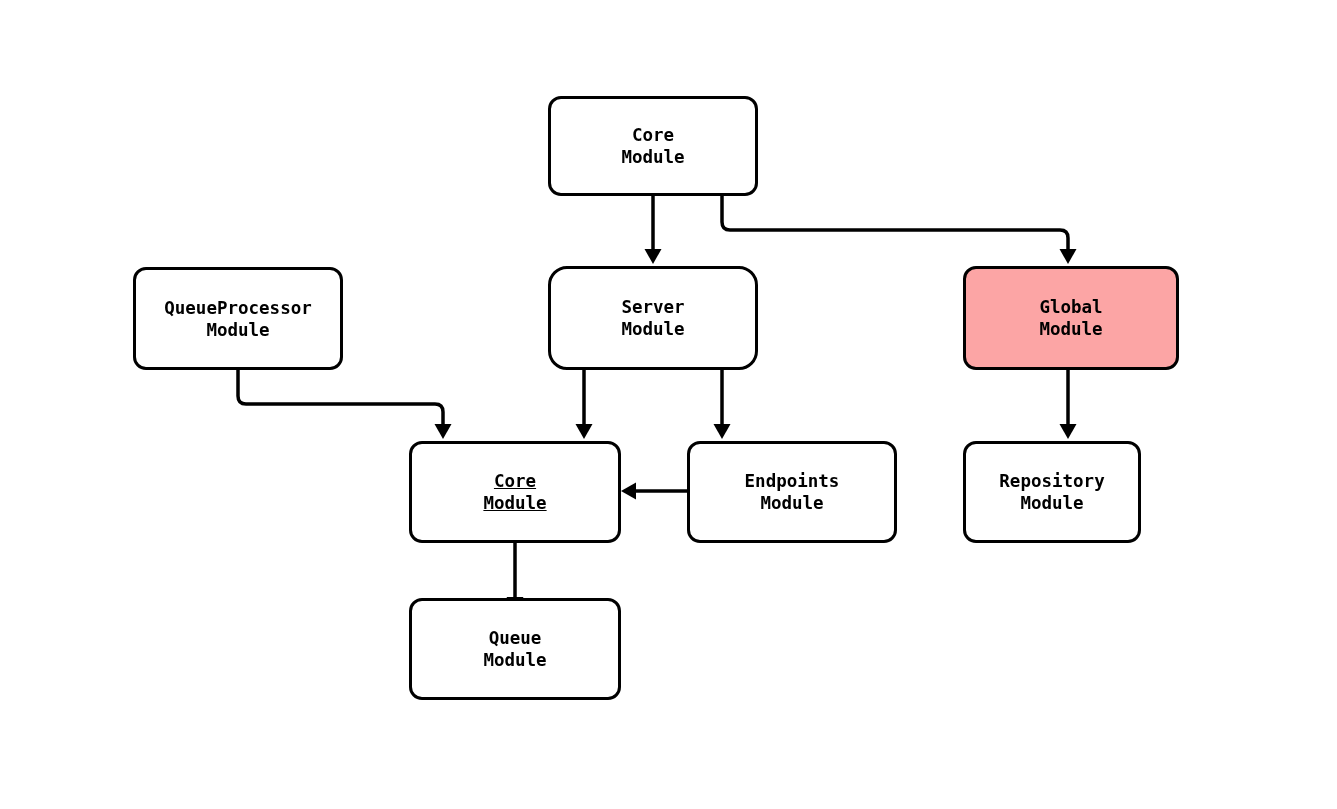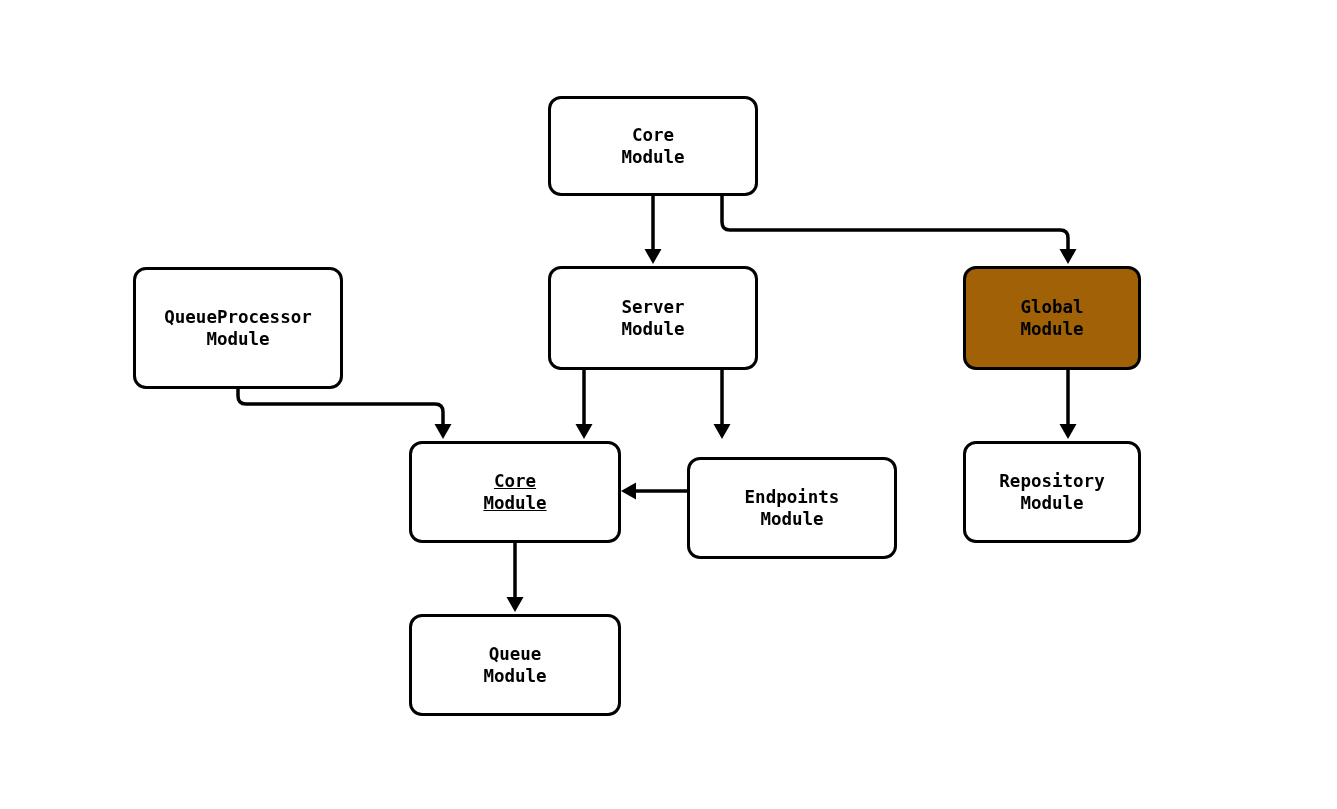--- a/index.html
+++ b/index.html
@@ -85,43 +85,43 @@
         <path d="M 515 543 L 515 602" fill="none" stroke="#000000" stroke-width="3.5" stroke-linecap="butt" stroke-linejoin="round"></path>
         <polygon points="515,612 506.5,597 523.5,597" fill="#000000"></polygon>
       </g>
     </svg>
 
   <div id="node-layer">
       <div class="node" style="left: 548px; top: 96px; width: 210px; height: 100px; border-width: 3.5px; border-color: rgb(0, 0, 0); background: rgb(255, 255, 255);">
         <div class="node-label">Core</div>
         <div class="node-label">Module</div>
       </div>
-      <div class="node" style="left: 133px; top: 267px; width: 210px; height: 122px; border-width: 3.5px; border-color: rgb(0, 0, 0); background: rgb(255, 255, 255);">
+      <div class="node" style="left: 133px; top: 267px; width: 210px; height: 103px; border-width: 3.5px; border-color: rgb(0, 0, 0); background: rgb(255, 255, 255);">
         <div class="node-label">QueueProcessor</div>
         <div class="node-label">Module</div>
       </div>
-      <div class="node" style="left: 548px; top: 266px; width: 210px; height: 104px; border-width: 3.5px; border-color: rgb(0, 0, 0); background: rgb(255, 255, 255);">
+      <div class="node" style="left: 548px; top: 266px; width: 210px; height: 104px; border-width: 3.5px; border-color: rgb(0, 0, 0); background: rgb(255, 255, 255); border-radius: 19px;">
         <div class="node-label">Server</div>
         <div class="node-label">Module</div>
       </div>
-      <div class="node" style="left: 963px; top: 266px; width: 178px; height: 104px; border-width: 3.5px; border-color: rgb(0, 0, 0); background: #a16207;">
+      <div class="node" style="left: 963px; top: 266px; width: 216px; height: 104px; border-width: 3.5px; border-color: rgb(0, 0, 0); background: #fca5a5;">
         <div class="node-label">Global</div>
         <div class="node-label">Module</div>
       </div>
       <div class="node" style="left: 409px; top: 441px; width: 212px; height: 102px; border-width: 3.5px; border-color: rgb(0, 0, 0); background: rgb(255, 255, 255); text-decoration: underline;">
         <div class="node-label">Core</div>
         <div class="node-label">Module</div>
       </div>
-      <div class="node" style="left: 687px; top: 457px; width: 210px; height: 102px; border-width: 3.5px; border-color: rgb(0, 0, 0); background: rgb(255, 255, 255);">
+      <div class="node" style="left: 687px; top: 441px; width: 210px; height: 102px; border-width: 3.5px; border-color: rgb(0, 0, 0); background: rgb(255, 255, 255);">
         <div class="node-label">Endpoints</div>
         <div class="node-label">Module</div>
       </div>
       <div class="node" style="left: 963px; top: 441px; width: 178px; height: 102px; border-width: 3.5px; border-color: rgb(0, 0, 0); background: rgb(255, 255, 255);">
         <div class="node-label">Repository</div>
         <div class="node-label">Module</div>
       </div>
-      <div class="node" style="left: 409px; top: 614px; width: 212px; height: 102px; border-width: 3.5px; border-color: rgb(0, 0, 0); background: rgb(255, 255, 255);">
+      <div class="node" style="left: 409px; top: 598px; width: 212px; height: 102px; border-width: 3.5px; border-color: rgb(0, 0, 0); background: rgb(255, 255, 255);">
         <div class="node-label">Queue</div>
         <div class="node-label">Module</div>
       </div>
     </div>
 
 </div>
 
 </body></html>

